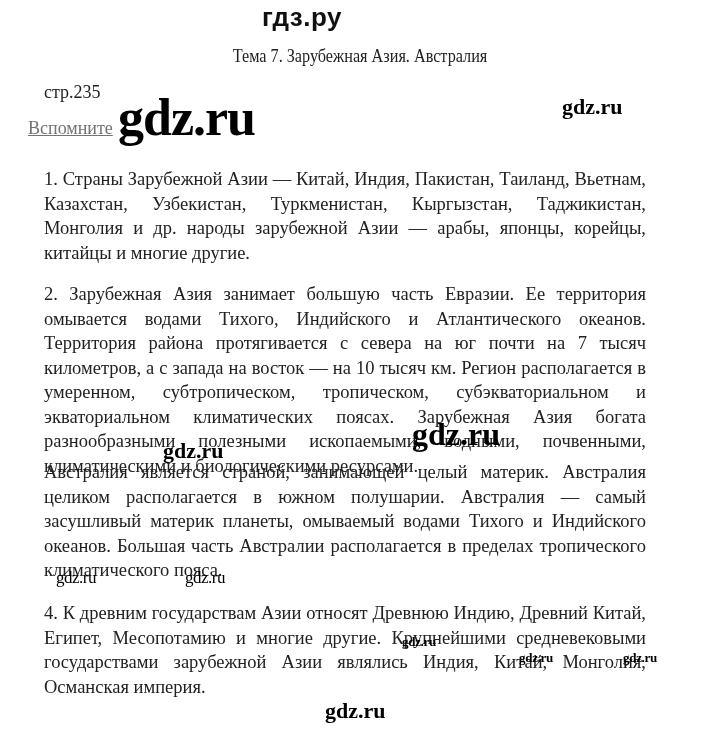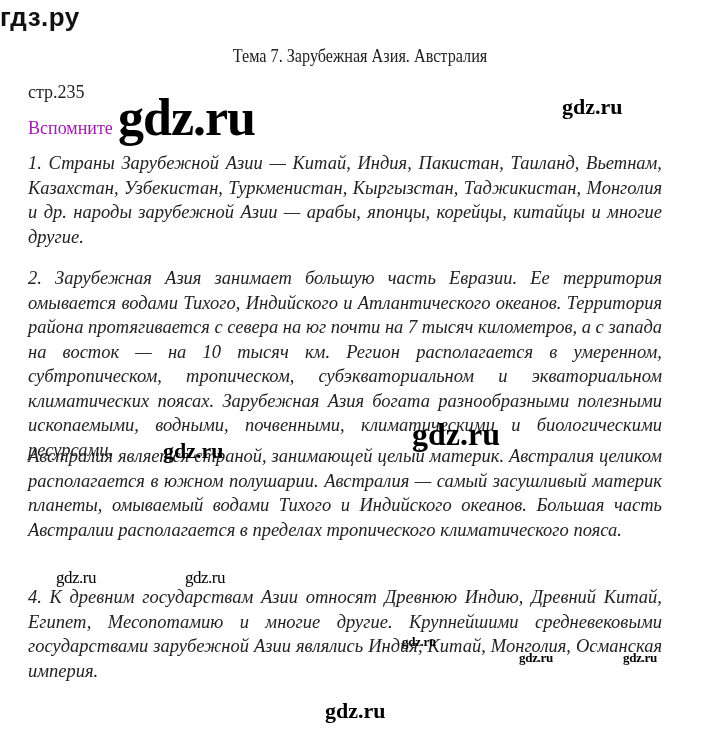--- a/index.html
+++ b/index.html
@@ -13,64 +13,65 @@
       position: relative;
       overflow: hidden;
       font-family: "Liberation Serif", serif;
       color: #1a1a1a;
     }
     .site-header {
       position: absolute;
       top: 0;
       left: 0;
       width: 604px;
+      text-align: center;
       font-family: "Liberation Sans", sans-serif;
       font-weight: bold;
       font-size: 26px;
       color: #111;
       top: 2px;
       letter-spacing: 0.5px;
     }
     .topic-title {
       position: absolute;
       top: 46px;
       left: 0;
       width: 720px;
       text-align: center;
       font-size: 18px;
       color: #222;
       transform: scaleX(0.9);
     }
     .page-ref {
       position: absolute;
       top: 82px;
-      left: 28px;
+      left: 44px;
       font-size: 18px;
       color: #222;
     }
     .remember {
       position: absolute;
       top: 118px;
       left: 28px;
       font-size: 18px;
-      color: #a21caf;
+      color: #737373;
+      text-decoration: underline;
     }
     .para {
       position: absolute;
       left: 28px;
       width: 634px;
       font-size: 18.5px;
       line-height: 24.5px;
       text-align: justify;
       color: #222;
     }
     .para p {
-      margin: 0;
+      margin: 16px;
       transform-origin: left top;
-      font-style: italic;
     }
     .wm {
       position: absolute;
       font-family: Liberation Serif, serif;
       font-weight: bold;
       color: #000;
       white-space: nowrap;
       line-height: 1;
     }
     .wm-huge { font-size: 52px; letter-spacing: -1px; }

